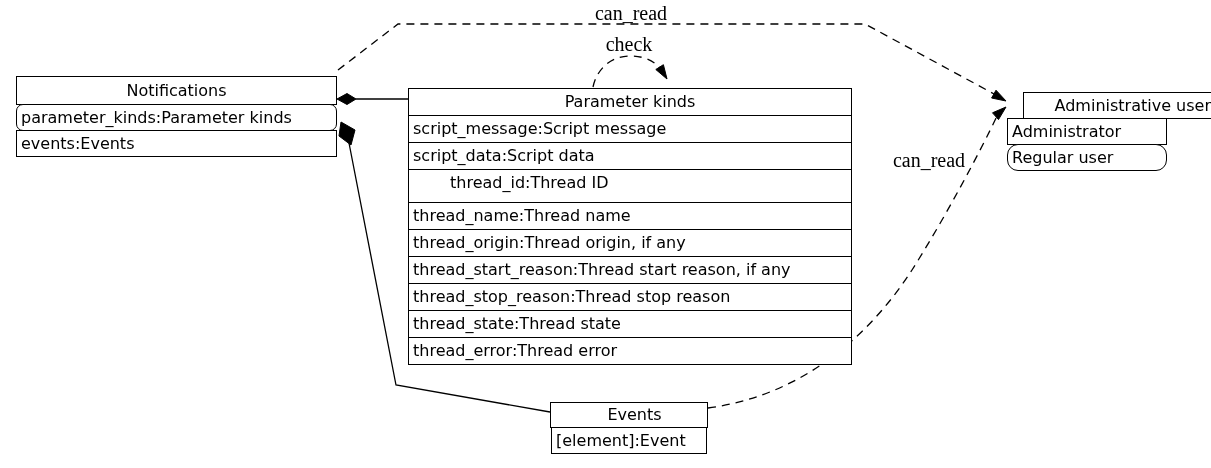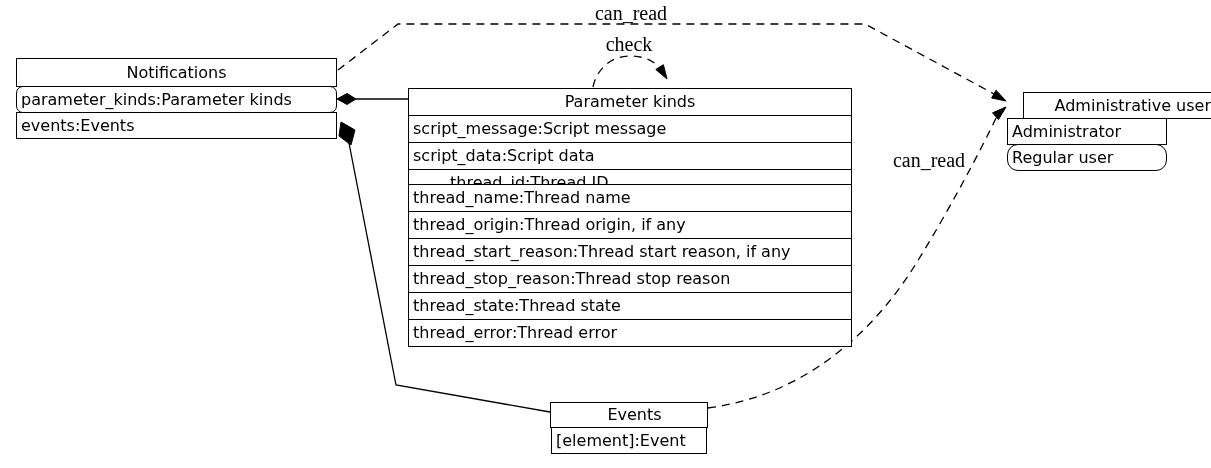--- a/index.html
+++ b/index.html
@@ -53,34 +53,34 @@
     <path class="dashed" d="M 708 408 C 800 396 868 338 912 270 C 945 218 982 148 997 116"></path>
     <polygon points="1006,107 998.5,119.6 992.5,112.8"></polygon>
 
     <path d="M 356 99 L 408 99"></path>
     <polygon points="337,99 347,93.5 356,99 347,104.5"></polygon>
 
     <path d="M 349 143 L 396 385 L 550 412"></path>
     <polygon points="341,122 355,130 351,145 339,136"></polygon>
   </svg>
 
-  <div class="node" style="left:16px;top:58px;width:321px;">
+  <div class="node" style="left:16px;top:76px;width:321px;">
     <div class="n-title" style="height:29px;line-height:27px;width:321px;">Notifications</div>
     <div class="n-rows">
         <div class="n-row" style="height: 27px; line-height: 25px; width: 321px; border-radius: 7px;">parameter_kinds:Parameter kinds</div>
         <div class="n-row" style="height: 27px; line-height: 25px; width: 321px;">events:Events</div>
       </div>
   </div>
 
   <div class="node" style="left:408px;top:88px;width:444px;border-radius:25px;">
     <div class="n-title" style="height:28px;line-height:26px;width:444px;">Parameter kinds</div>
     <div class="n-rows">
         <div class="n-row" style="height: 28px; line-height: 26px; width: 444px;">script_message:Script message</div>
         <div class="n-row" style="height: 28px; line-height: 26px; width: 444px;">script_data:Script data</div>
-        <div class="n-row" style="height: 16px; line-height: 26px; width: 444px; padding-left: 41px;">thread_id:Thread ID</div>
+        <div class="n-row" style="height: 34px; line-height: 26px; width: 444px; padding-left: 41px;">thread_id:Thread ID</div>
         <div class="n-row" style="height: 28px; line-height: 26px; width: 444px;">thread_name:Thread name</div>
         <div class="n-row" style="height: 28px; line-height: 26px; width: 444px;">thread_origin:Thread origin, if any</div>
         <div class="n-row" style="height: 28px; line-height: 26px; width: 444px;">thread_start_reason:Thread start reason, if any</div>
         <div class="n-row" style="height: 28px; line-height: 26px; width: 444px;">thread_stop_reason:Thread stop reason</div>
         <div class="n-row" style="height: 28px; line-height: 26px; width: 444px;">thread_state:Thread state</div>
         <div class="n-row" style="height: 28px; line-height: 26px; width: 444px;">thread_error:Thread error</div>
       </div>
   </div>
 
   <div class="node" style="left:1007px;top:92px;width:189px;">

